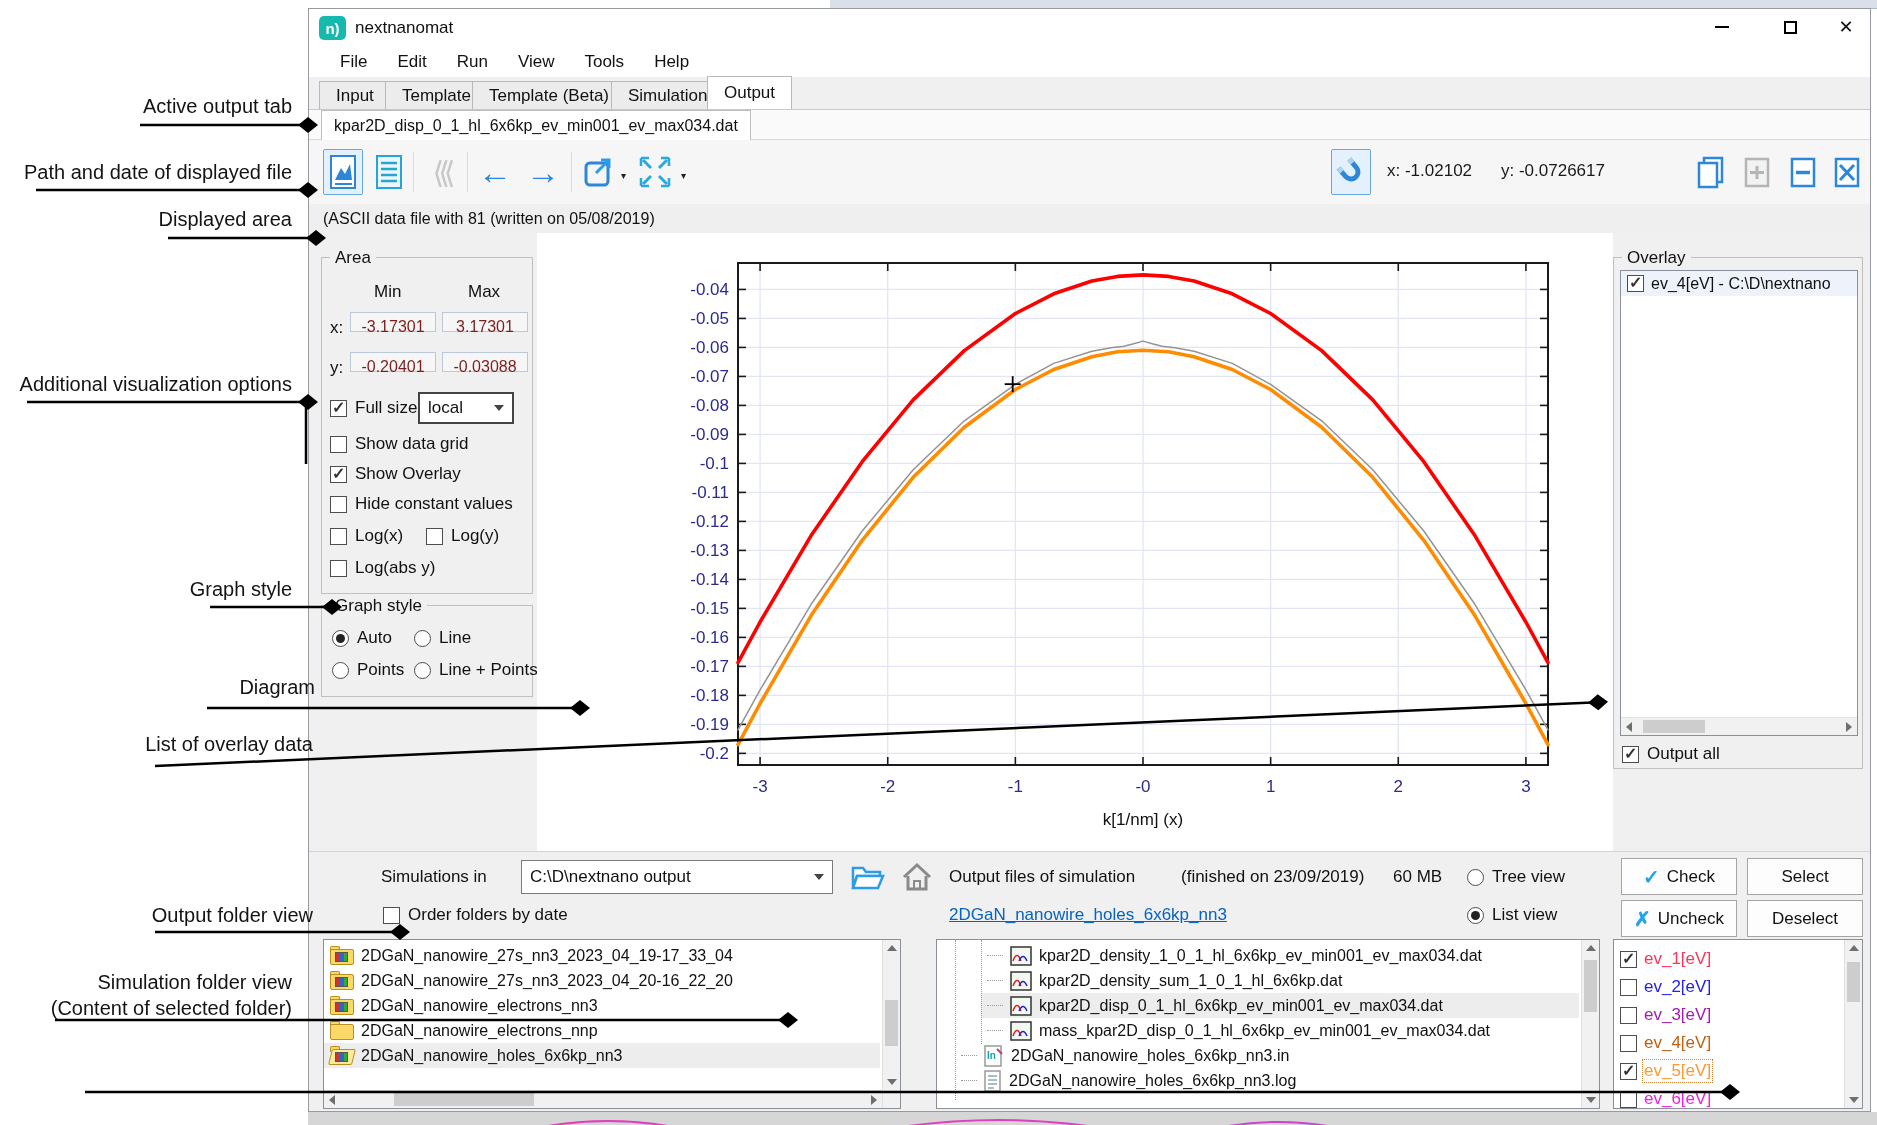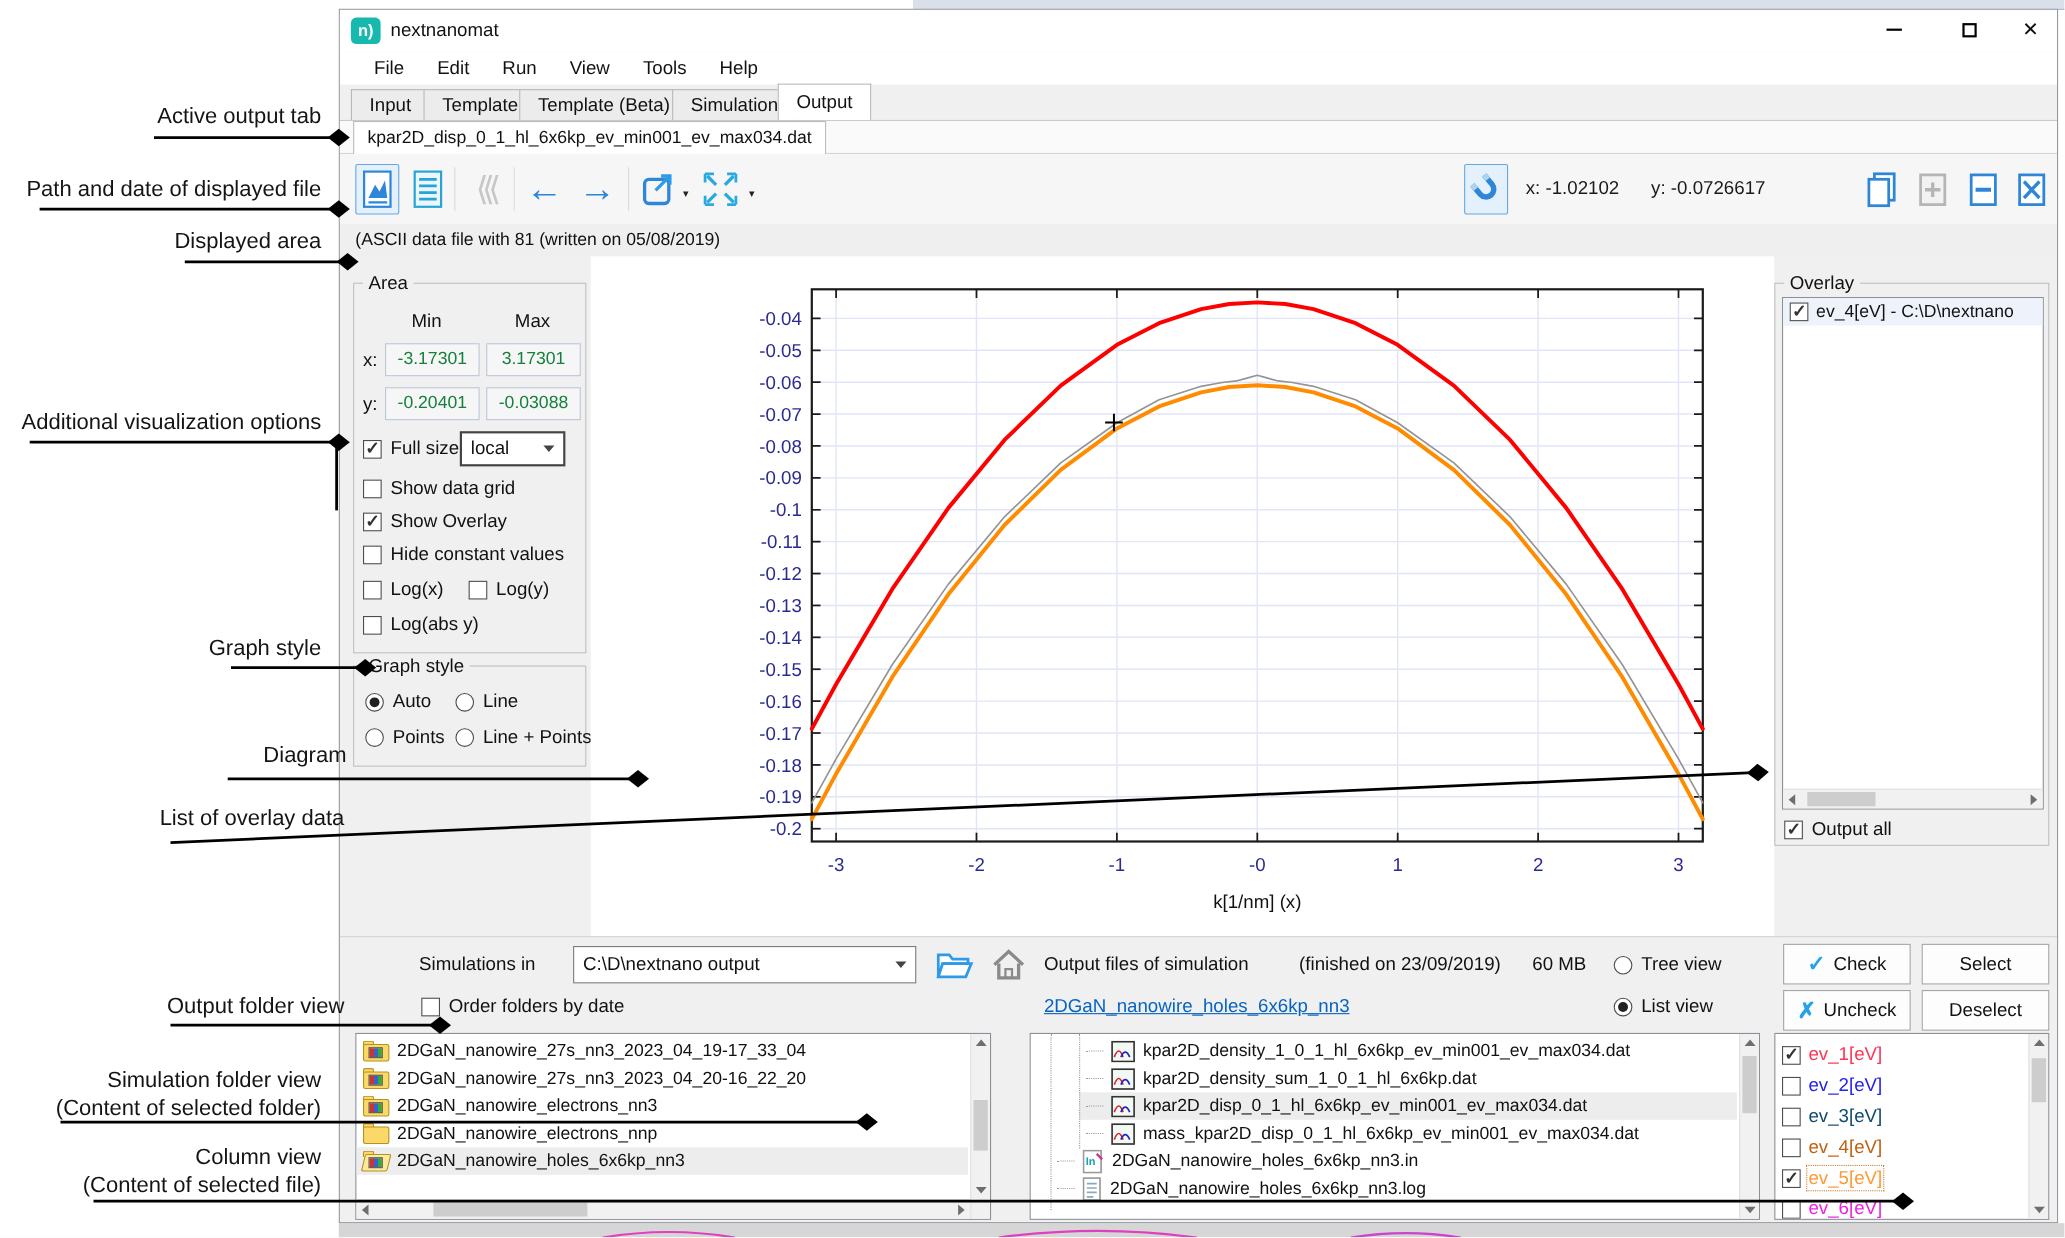--- a/index.html
+++ b/index.html
@@ -39,21 +39,21 @@
   .arrowglyph{font-size:34px;font-weight:bold;color:#2e86d9;line-height:40px}
   .chevglyph{font-size:30px;color:#c7c7c7;letter-spacing:-6px}
   .coordtext{position:absolute;top:21px;font-size:17px;color:#1a1a1a}
   
   .pathbar{left:0;top:195px;width:100%;height:29px;background:#efefef;display:flex;align-items:center;
            padding-left:14px;font-size:16px;gap:10px;white-space:nowrap}
   
   .gbox{position:absolute;border:1px solid #c0c0c0;background:#f0f0f0}
   .gtitle{position:absolute;top:-10px;left:8px;background:#f0f0f0;padding:0 5px;font-size:17px}
   .hdr{position:absolute;font-size:17px}
-  .dfield{position:absolute;width:86px;height:30px;background:#f6f6f6;border:1px solid #bcc7d8;color:#15803d;
+  .dfield{position:absolute;width:86px;height:20px;background:#f6f6f6;border:1px solid #bcc7d8;color:#7f1d1d;
           font-size:16px;text-align:center;line-height:28px}
   .cbrow{position:absolute;display:flex;align-items:center;gap:8px;font-size:17px;white-space:nowrap}
   .cb{width:17px;height:17px;border:1px solid #4d4d4d;background:#fff;display:inline-block;position:relative;flex:0 0 auto}
   .cb.on::after{content:"✓";position:absolute;left:1px;top:-3px;font-size:16px;font-weight:bold;color:#333}
   .rad{width:17px;height:17px;border:1px solid #4d4d4d;border-radius:50%;background:#fff;display:inline-block;position:relative;flex:0 0 auto}
   .rad.on::after{content:"";position:absolute;left:3px;top:3px;width:9px;height:9px;border-radius:50%;background:#222}
   .combo{position:absolute;background:#fff;border:2px solid #444;font-size:17px;display:flex;align-items:center;
          padding:0 8px;justify-content:space-between}
   .combo.thin{border:1px solid #7a7a7a}
   .dnarrow{width:0;height:0;border-left:5px solid transparent;border-right:5px solid transparent;border-top:6px solid #444}
@@ -592,21 +592,21 @@
         <div class="lrow" style="height:28px">
           <span class="cb on"></span>
           <span class="evlbl" style="color: rgb(255, 51, 85);">ev_1[eV]</span>
         </div>
         <div class="lrow" style="height:28px">
           <span class="cb"></span>
           <span class="evlbl" style="color: rgb(34, 34, 238);">ev_2[eV]</span>
         </div>
         <div class="lrow" style="height:28px">
           <span class="cb"></span>
-          <span class="evlbl" style="color: #0c4a6e;">ev_3[eV]</span>
+          <span class="evlbl" style="color: #a21caf;">ev_3[eV]</span>
         </div>
         <div class="lrow" style="height:28px">
           <span class="cb"></span>
           <span class="evlbl" style="color: rgb(192, 96, 16);">ev_4[eV]</span>
         </div>
         <div class="lrow" style="height:28px">
           <span class="cb on"></span>
           <span class="evlbl focusbox" style="color: rgb(255, 153, 51);">ev_5[eV]</span>
         </div>
         <div class="lrow" style="height:28px">
@@ -627,24 +627,20 @@
   <div class="ann" style="left:0;width:292px;top:159px">Path and date of displayed file</div>
   <div class="ann" style="left:0;width:292px;top:206px">Displayed area</div>
   <div class="ann" style="left:0;width:292px;top:371px">Additional visualization options</div>
   <div class="ann" style="left:0;width:292px;top:576px">Graph style</div>
   <div class="ann" style="left:0;width:315px;top:674px">Diagram</div>
   <div class="ann" style="left:0;width:313px;top:731px">List of overlay data</div>
   <div class="ann" style="left:0;width:313px;top:902px">Output folder view</div>
   <div class="ann" style="left:0;width:292px;top:969px">
     <div>Simulation folder view</div>
     <div>(Content of selected folder)</div>
-  </div>
-  <div class="ann" style="left:0;width:292px;top:1039px">
-    <div>Column view</div>
-    <div>(Content of selected file)</div>
   </div>
 
   <svg class="abs" id="annsvg" width="1877" height="1125">
     <defs>
       <marker id="dia" viewBox="0 0 10 10" refX="8" refY="5" markerWidth="8" markerHeight="8" orient="auto">
         <path d="M0 5 L5 1 L10 5 L5 9 Z" fill="#000"></path>
       </marker>
     </defs>
     <g stroke="#000" stroke-width="2.5" fill="none">
       <line x1="140" y1="125" x2="314" y2="125" marker-end="url(#dia)"></line>

